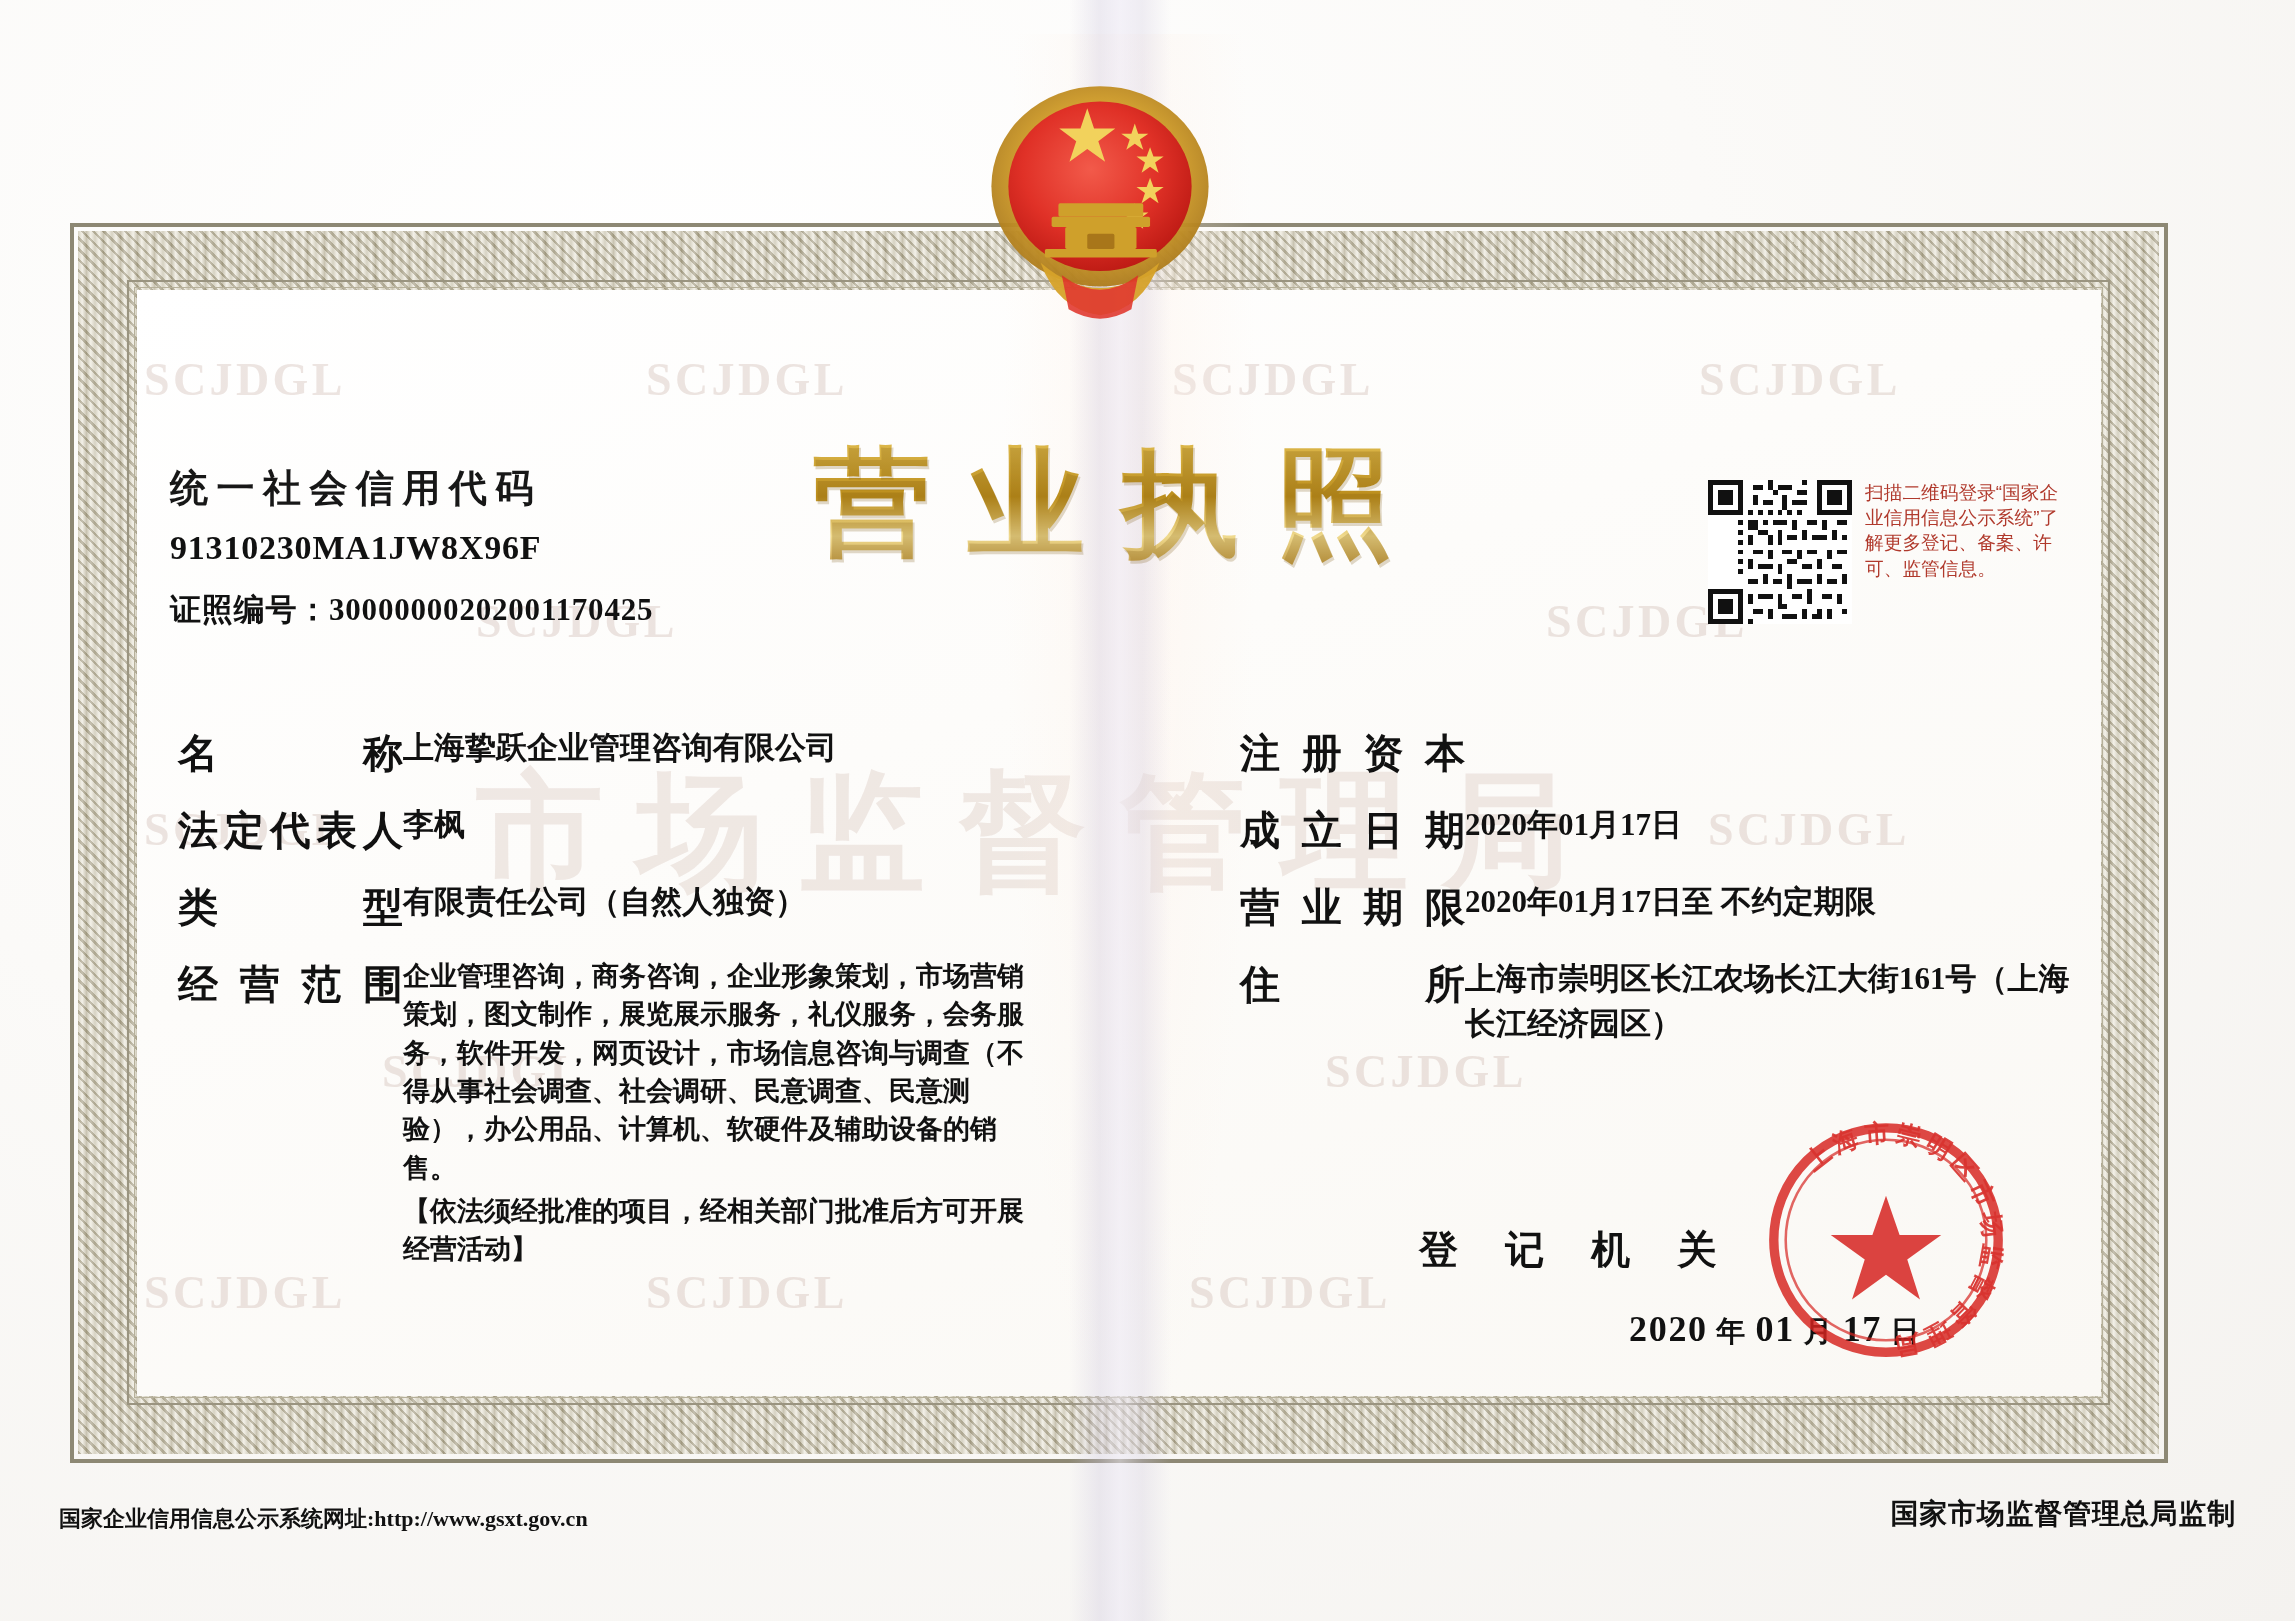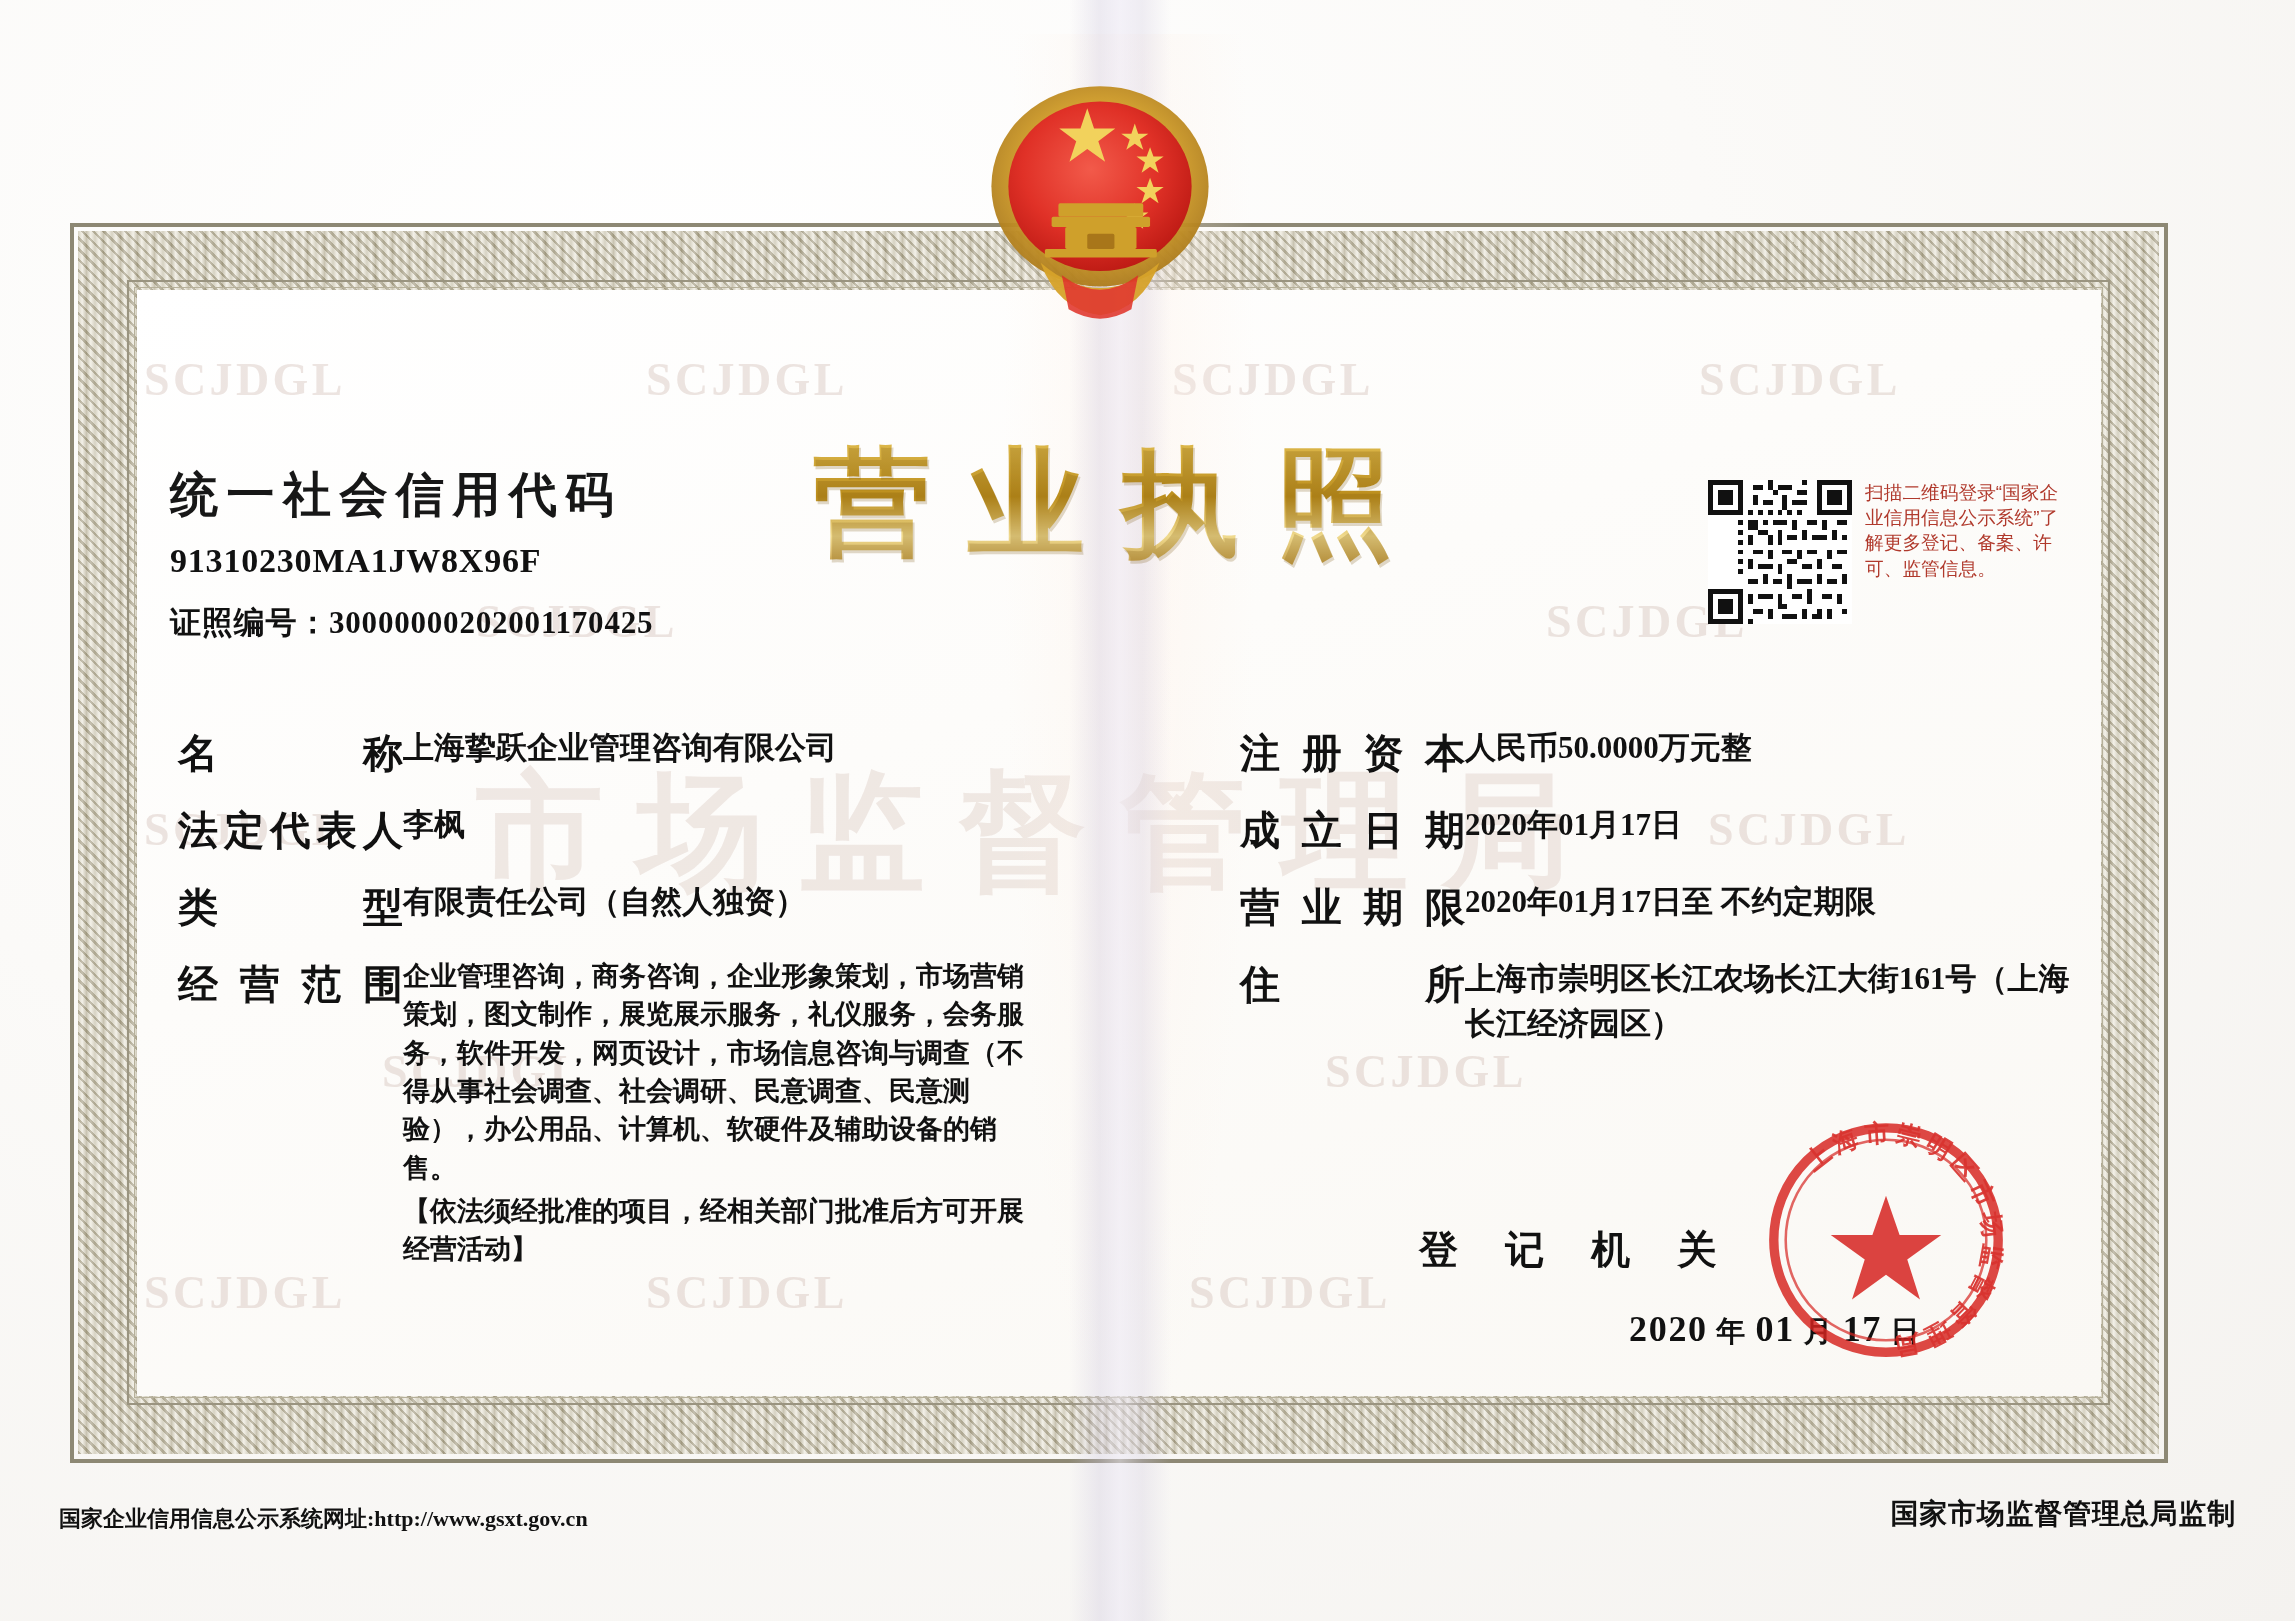--- a/index.html
+++ b/index.html
@@ -164,21 +164,21 @@
   }
 
   
   #code-block {
     position: absolute;
     left: 170px;
     top: 463px;
     z-index: 4;
   }
   #code-label {
-    font-size: 48px;
+    font-size: 38px;
     font-weight: 700;
     letter-spacing: 8.5px;
     color: #171717;
   }
   #code-value {
     margin-top: 15.3px;
     font-size: 34px;
     font-weight: 700;
     letter-spacing: 0.8px;
     color: #111;
@@ -516,21 +516,20 @@
       <span class="val small">
         <span>企业管理咨询，商务咨询，企业形象策划，市场营销策划，图文制作，展览展示服务，礼仪服务，会务服务，软件开发，网页设计，市场信息咨询与调查（不得从事社会调查、社会调研、民意调查、民意测验），办公用品、计算机、软硬件及辅助设备的销售。</span>
         <span class="scope-note" style="display:block">【依法须经批准的项目，经相关部门批准后方可开展经营活动】</span>
       </span>
     </div>
   </div>
 
   <div class="col-right">
     <div class="row">
       <span class="lbl w4">注 册 资 本</span>
-      <span class="val">人民币50.0000万元整</span>
     </div>
     <div class="row">
       <span class="lbl w4">成 立 日 期</span>
       <span class="val">2020年01月17日</span>
     </div>
     <div class="row">
       <span class="lbl w4">营 业 期 限</span>
       <span class="val">2020年01月17日至  不约定期限</span>
     </div>
     <div class="row">

